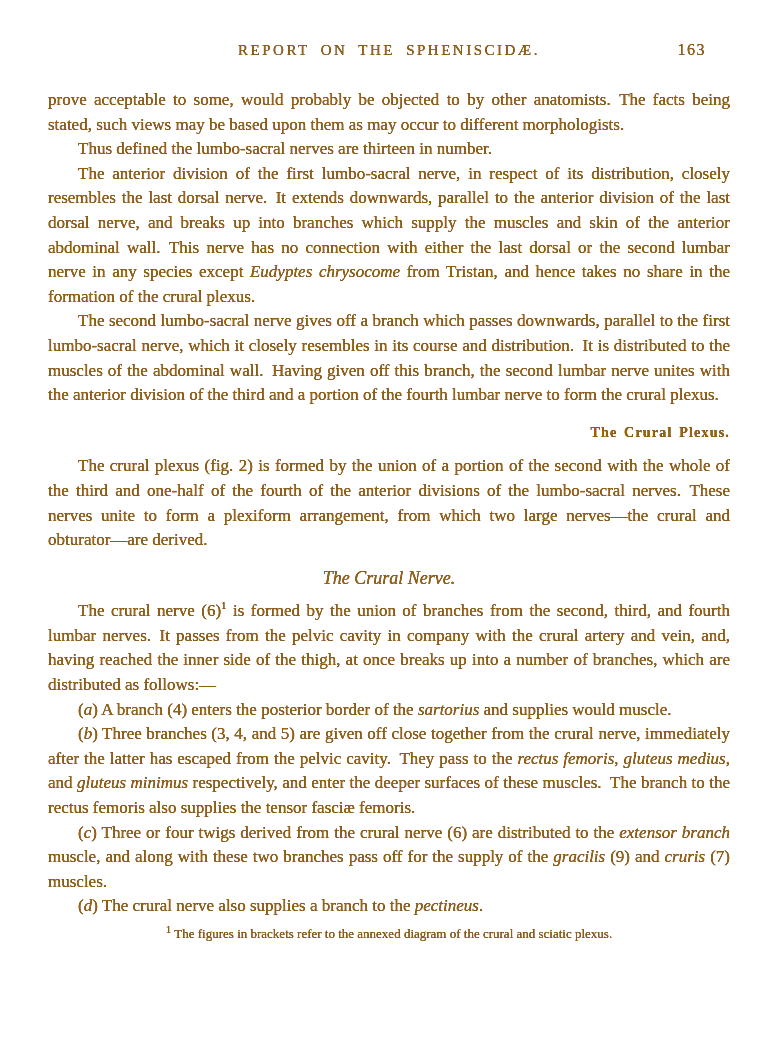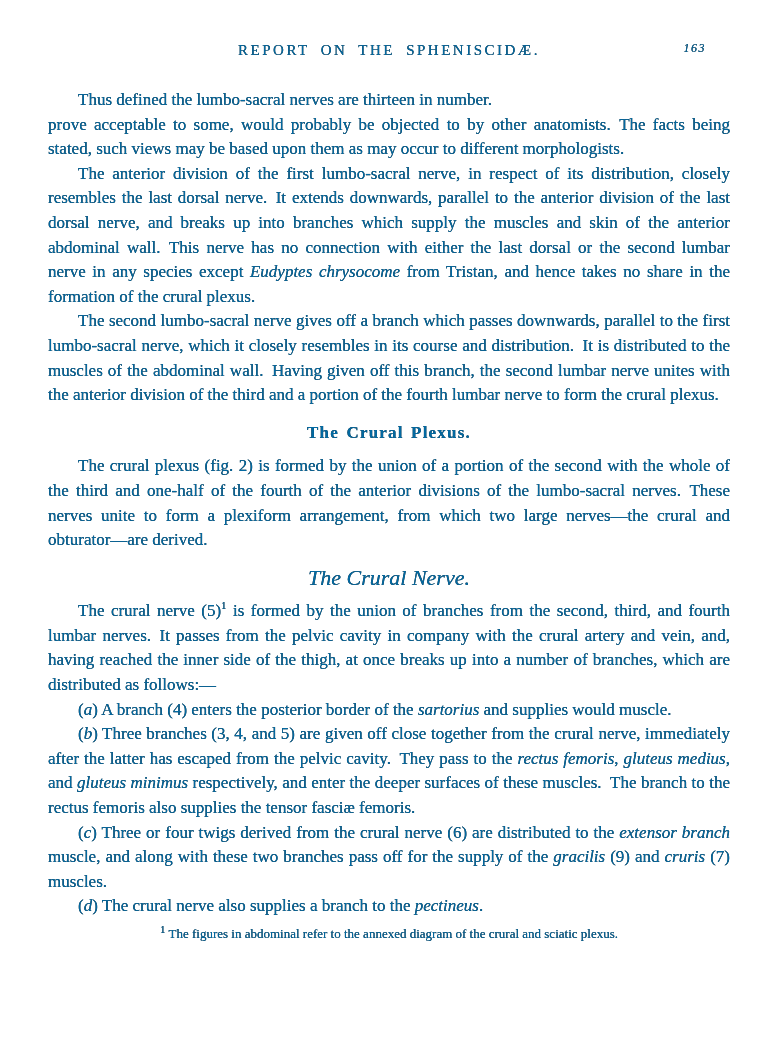--- a/index.html
+++ b/index.html
@@ -5,21 +5,21 @@
   html, body { margin: 0; padding: 0; background: #ffffff; }
   .page {
     position: relative;
     width: 776px;
     height: 1050px;
     box-sizing: border-box;
     background: #ffffff;
     overflow: hidden;
     padding: 42px 46px 0 48px;
     font-family: "Liberation Serif", "DejaVu Serif", serif;
-    color: #0369a1;
+    color: #a16207;
   }
   .header {
     position: relative;
     height: 22px;
     margin-bottom: 24px;
   }
   .running-title {
     position: absolute;
     left: 50%;
     transform: translateX(-50%);
@@ -27,46 +27,45 @@
     font-size: 15px;
     letter-spacing: 2.5px;
     word-spacing: 5px;
     white-space: nowrap;
     text-shadow: 0 0 0.4px #181818;
   }
   .page-number {
     position: absolute;
     right: 24px;
     top: -1px;
-    font-size: 12px;
+    font-size: 16px;
     letter-spacing: 1.5px;
     text-shadow: 0 0 0.4px #181818;
-    font-style: italic;
   }
   .body-text p {
     margin: 0;
     font-size: 17px;
     line-height: 24.6px;
     text-align: justify;
     text-shadow: 0 0 0.35px #181818;
   }
   .body-text p.indent { text-indent: 30px; }
   .body-text p.heading-bold {
-    text-align: center;
+    text-align: right;
     font-weight: bold;
-    font-size: 17px;
+    font-size: 14px;
     letter-spacing: 1.2px;
     word-spacing: 2px;
     margin: 13px 0 9px 0;
     text-indent: 0;
   }
   .body-text p.heading-italic {
     text-align: center;
     font-style: italic;
-    font-size: 22px;
+    font-size: 18px;
     margin: 13px 0 9px 0;
     text-indent: 0;
   }
   sup {
     font-size: 11px;
     vertical-align: super;
     line-height: 0;
   }
   .footnote {
     margin-top: 7px;
@@ -78,31 +77,31 @@
 </head>
 <body>
 
 <div class="page">
   <div class="header">
     <span class="running-title">REPORT ON THE SPHENISCIDÆ.</span>
     <span class="page-number">163</span>
   </div>
 
   <div class="body-text" id="body-text">
+      <p class="body"><span>prove acceptable to some, would probably be objected to by other anatomists. The facts being stated, such views may be based upon them as may occur to different morphologists.</span></p>
       <p class="body indent"><span>Thus defined the lumbo-sacral nerves are thirteen in number.</span></p>
-      <p class="body"><span>prove acceptable to some, would probably be objected to by other anatomists. The facts being stated, such views may be based upon them as may occur to different morphologists.</span></p>
       <p class="body indent"><span>The anterior division of the first lumbo-sacral nerve, in respect of its distribution, closely resembles the last dorsal nerve. It extends downwards, parallel to the anterior division of the last dorsal nerve, and breaks up into branches which supply the muscles and skin of the anterior abdominal wall. This nerve has no connection with either the last dorsal or the second lumbar nerve in any species except </span><i>Eudyptes chrysocome</i><span> from Tristan, and hence takes no share in the formation of the crural plexus.</span></p>
       <p class="body indent"><span>The second lumbo-sacral nerve gives off a branch which passes downwards, parallel to the first lumbo-sacral nerve, which it closely resembles in its course and distribution. It is distributed to the muscles of the abdominal wall. Having given off this branch, the second lumbar nerve unites with the anterior division of the third and a portion of the fourth lumbar nerve to form the crural plexus.</span></p>
       <p class="heading-bold"><span>The Crural Plexus.</span></p>
       <p class="body indent"><span>The crural plexus (fig. 2) is formed by the union of a portion of the second with the whole of the third and one-half of the fourth of the anterior divisions of the lumbo-sacral nerves. These nerves unite to form a plexiform arrangement, from which two large nerves—the crural and obturator—are derived.</span></p>
       <p class="heading-italic"><i>The Crural Nerve.</i></p>
-      <p class="body indent"><span>The crural nerve (5)</span><sup>1</sup><span> is formed by the union of branches from the second, third, and fourth lumbar nerves. It passes from the pelvic cavity in company with the crural artery and vein, and, having reached the inner side of the thigh, at once breaks up into a number of branches, which are distributed as follows:—</span></p>
+      <p class="body indent"><span>The crural nerve (6)</span><sup>1</sup><span> is formed by the union of branches from the second, third, and fourth lumbar nerves. It passes from the pelvic cavity in company with the crural artery and vein, and, having reached the inner side of the thigh, at once breaks up into a number of branches, which are distributed as follows:—</span></p>
       <p class="body indent"><span>(</span><i>a</i><span>) A branch (4) enters the posterior border of the </span><i>sartorius</i><span> and supplies would muscle.</span></p>
       <p class="body indent"><span>(</span><i>b</i><span>) Three branches (3, 4, and 5) are given off close together from the crural nerve, immediately after the latter has escaped from the pelvic cavity. They pass to the </span><i>rectus femoris</i><span>, </span><i>gluteus medius</i><span>, and </span><i>gluteus minimus</i><span> respectively, and enter the deeper surfaces of these muscles. The branch to the rectus femoris also supplies the tensor fasciæ femoris.</span></p>
       <p class="body indent"><span>(</span><i>c</i><span>) Three or four twigs derived from the crural nerve (6) are distributed to the </span><i>extensor branch</i><span> muscle, and along with these two branches pass off for the supply of the </span><i>gracilis</i><span> (9) and </span><i>cruris</i><span> (7) muscles.</span></p>
       <p class="body indent"><span>(</span><i>d</i><span>) The crural nerve also supplies a branch to the </span><i>pectineus</i><span>.</span></p>
     </div>
 
   <div class="footnote">
     <sup>1</sup>
-    <span> The figures in abdominal refer to the annexed diagram of the crural and sciatic plexus.</span>
+    <span> The figures in brackets refer to the annexed diagram of the crural and sciatic plexus.</span>
   </div>
 </div>
 
 </body></html>

